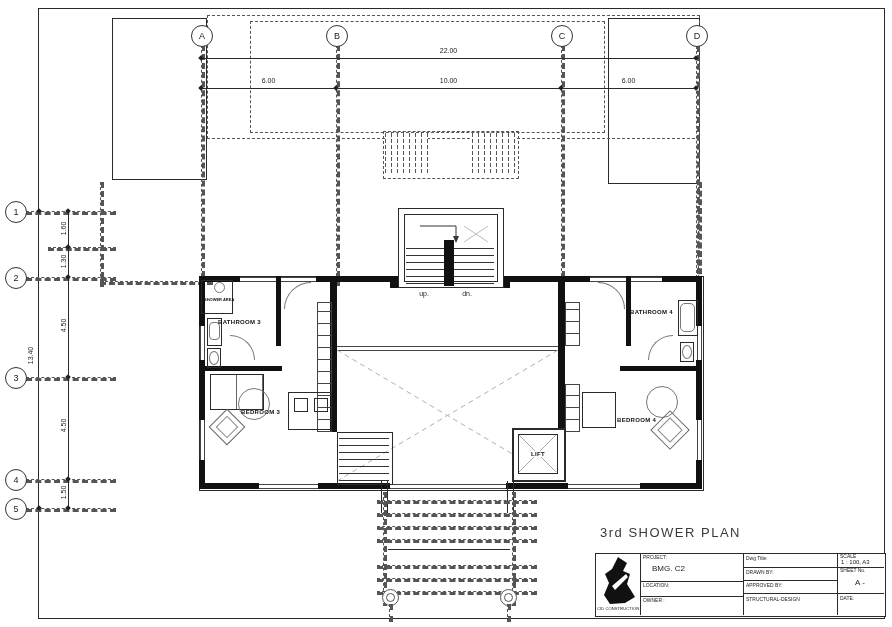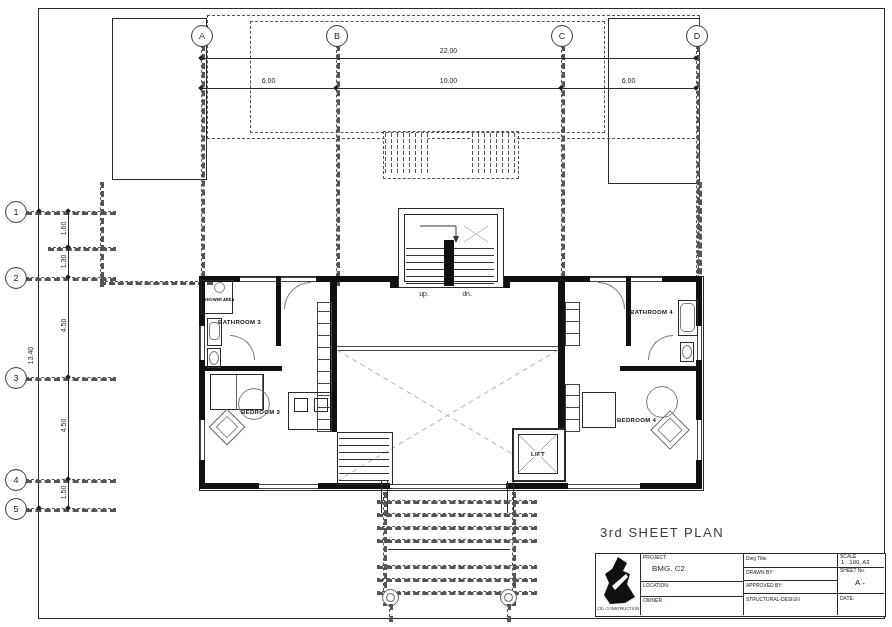--- a/index.html
+++ b/index.html
@@ -250,21 +250,21 @@
   <div class="hl dsh" style="left:377px;top:591px;width:154px;"></div>
   <div class="vl dsh" style="left:383px;top:492px;height:108px;"></div>
   <div class="vl dsh" style="left:512px;top:492px;height:108px;"></div>
   <div class="circ" style="left:382px;top:589px;width:15px;height:15px;border-color:#555;background:#fff;"></div>
   <div class="circ" style="left:386px;top:593px;width:7px;height:7px;border-color:#555;"></div>
   <div class="circ" style="left:500px;top:589px;width:15px;height:15px;border-color:#555;background:#fff;"></div>
   <div class="circ" style="left:504px;top:593px;width:7px;height:7px;border-color:#555;"></div>
   <div class="vl dsh" style="left:389px;top:604px;height:12px;"></div>
   <div class="vl dsh" style="left:507px;top:604px;height:12px;"></div>
 
-  <div class="abs" style="left:600px;top:525px;font-size:13px;letter-spacing:1.5px;color:#3a3a3a;">3rd SHEET PLAN</div>
+  <div class="abs" style="left:600px;top:525px;font-size:13px;letter-spacing:1.5px;color:#3a3a3a;">3rd SHOWER PLAN</div>
 
   <div class="box" style="left:595px;top:553px;width:289px;height:62px;background:#fff;"></div>
   <div class="vl" style="left:640px;top:553px;height:62px;"></div>
   <div class="vl" style="left:743px;top:553px;height:62px;"></div>
   <div class="vl" style="left:837px;top:553px;height:62px;"></div>
 
   <svg class="abs" style="left:602px;top:556px;" width="34" height="48" viewBox="0 0 34 48">
     <path d="M16 1 l9 6 -4 8 7 3 -3 10 8 13 -10 6 -15 1 -6 -9 5 -12 -4 -9 7 -5 z" fill="#111"></path>
     <path d="M10 30 l14 -12 2 3 -13 13 z" fill="#fff"></path>
   </svg>

